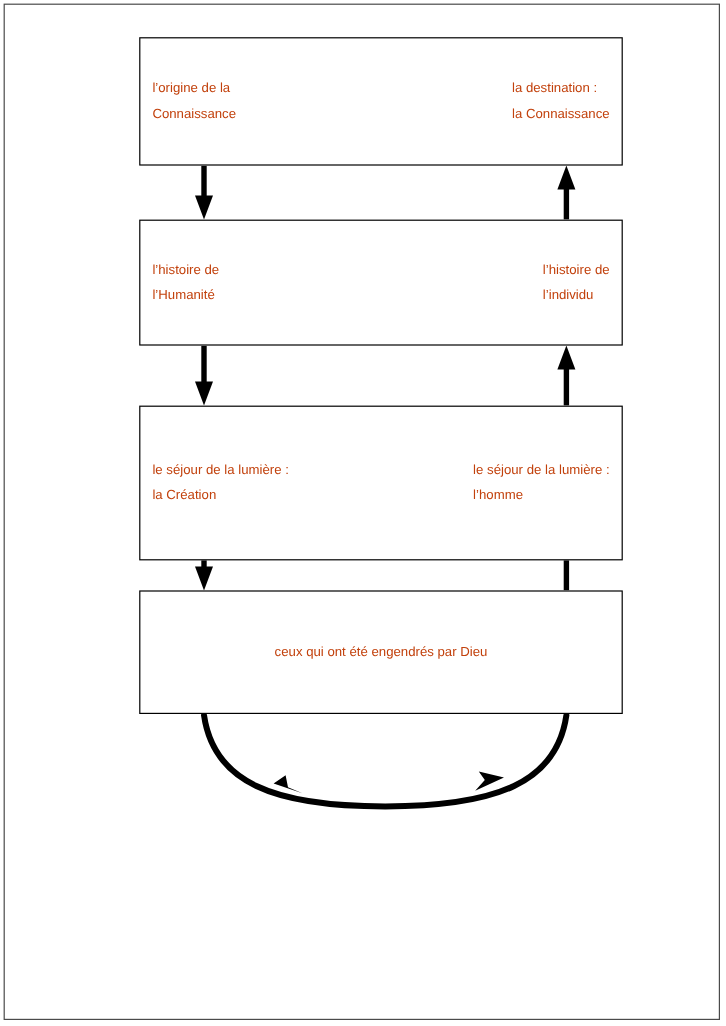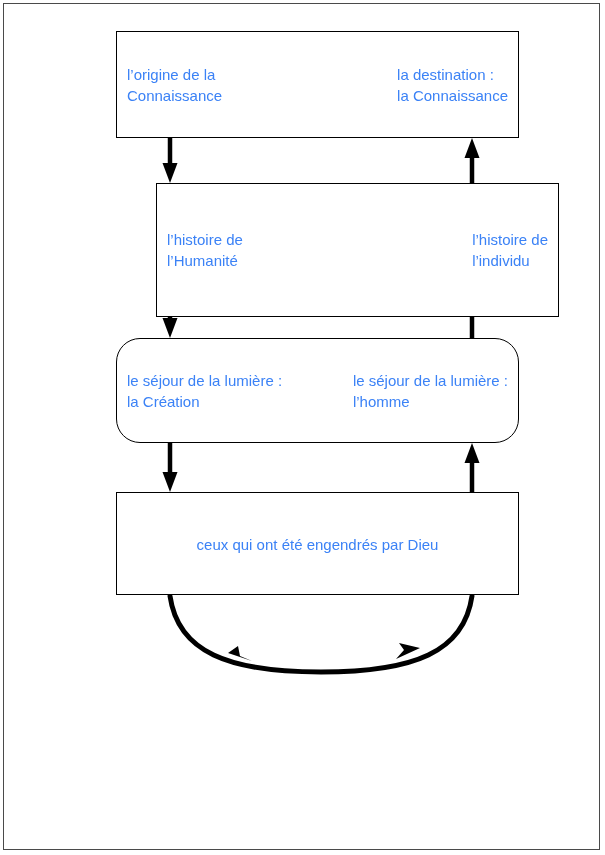--- a/index.html
+++ b/index.html
@@ -36,43 +36,43 @@
   }
   .node-box {
     position: absolute;
     left: 116px;
     width: 403px;
     box-sizing: border-box;
     border: 1px solid #000000;
     background: #ffffff;
   }
   #node-box-1 { top: 31px;  height: 107px; }
-  #node-box-2 { top: 183px; height: 134px; margin-left: 40px; }
-  #node-box-3 { top: 338px; height: 105px; border-radius: 24px; }
+  #node-box-2 { top: 183px; height: 105px; }
+  #node-box-3 { top: 338px; height: 129px; }
   #node-box-4 { top: 492px; height: 103px; }
 
   .box-inner {
     position: absolute;
     left: 0;
     right: 0;
     top: 50%;
     transform: translateY(-50%);
     display: flex;
     justify-content: space-between;
     align-items: flex-start;
     padding: 0 10px;
     box-sizing: border-box;
   }
   .box-inner.centered {
     justify-content: center;
   }
   .node-text {
-    font-size: 15px;
+    font-size: 11px;
     line-height: 21px;
-    color: #3b82f6;
+    color: #c2410c;
     white-space: pre-line;
   }
   .node-text.left  { text-align: left; }
   .node-text.right { text-align: left; }
   .node-text.center{ text-align: right; }
 </style>
 </head>
 <body>
 
 <div id="page">

